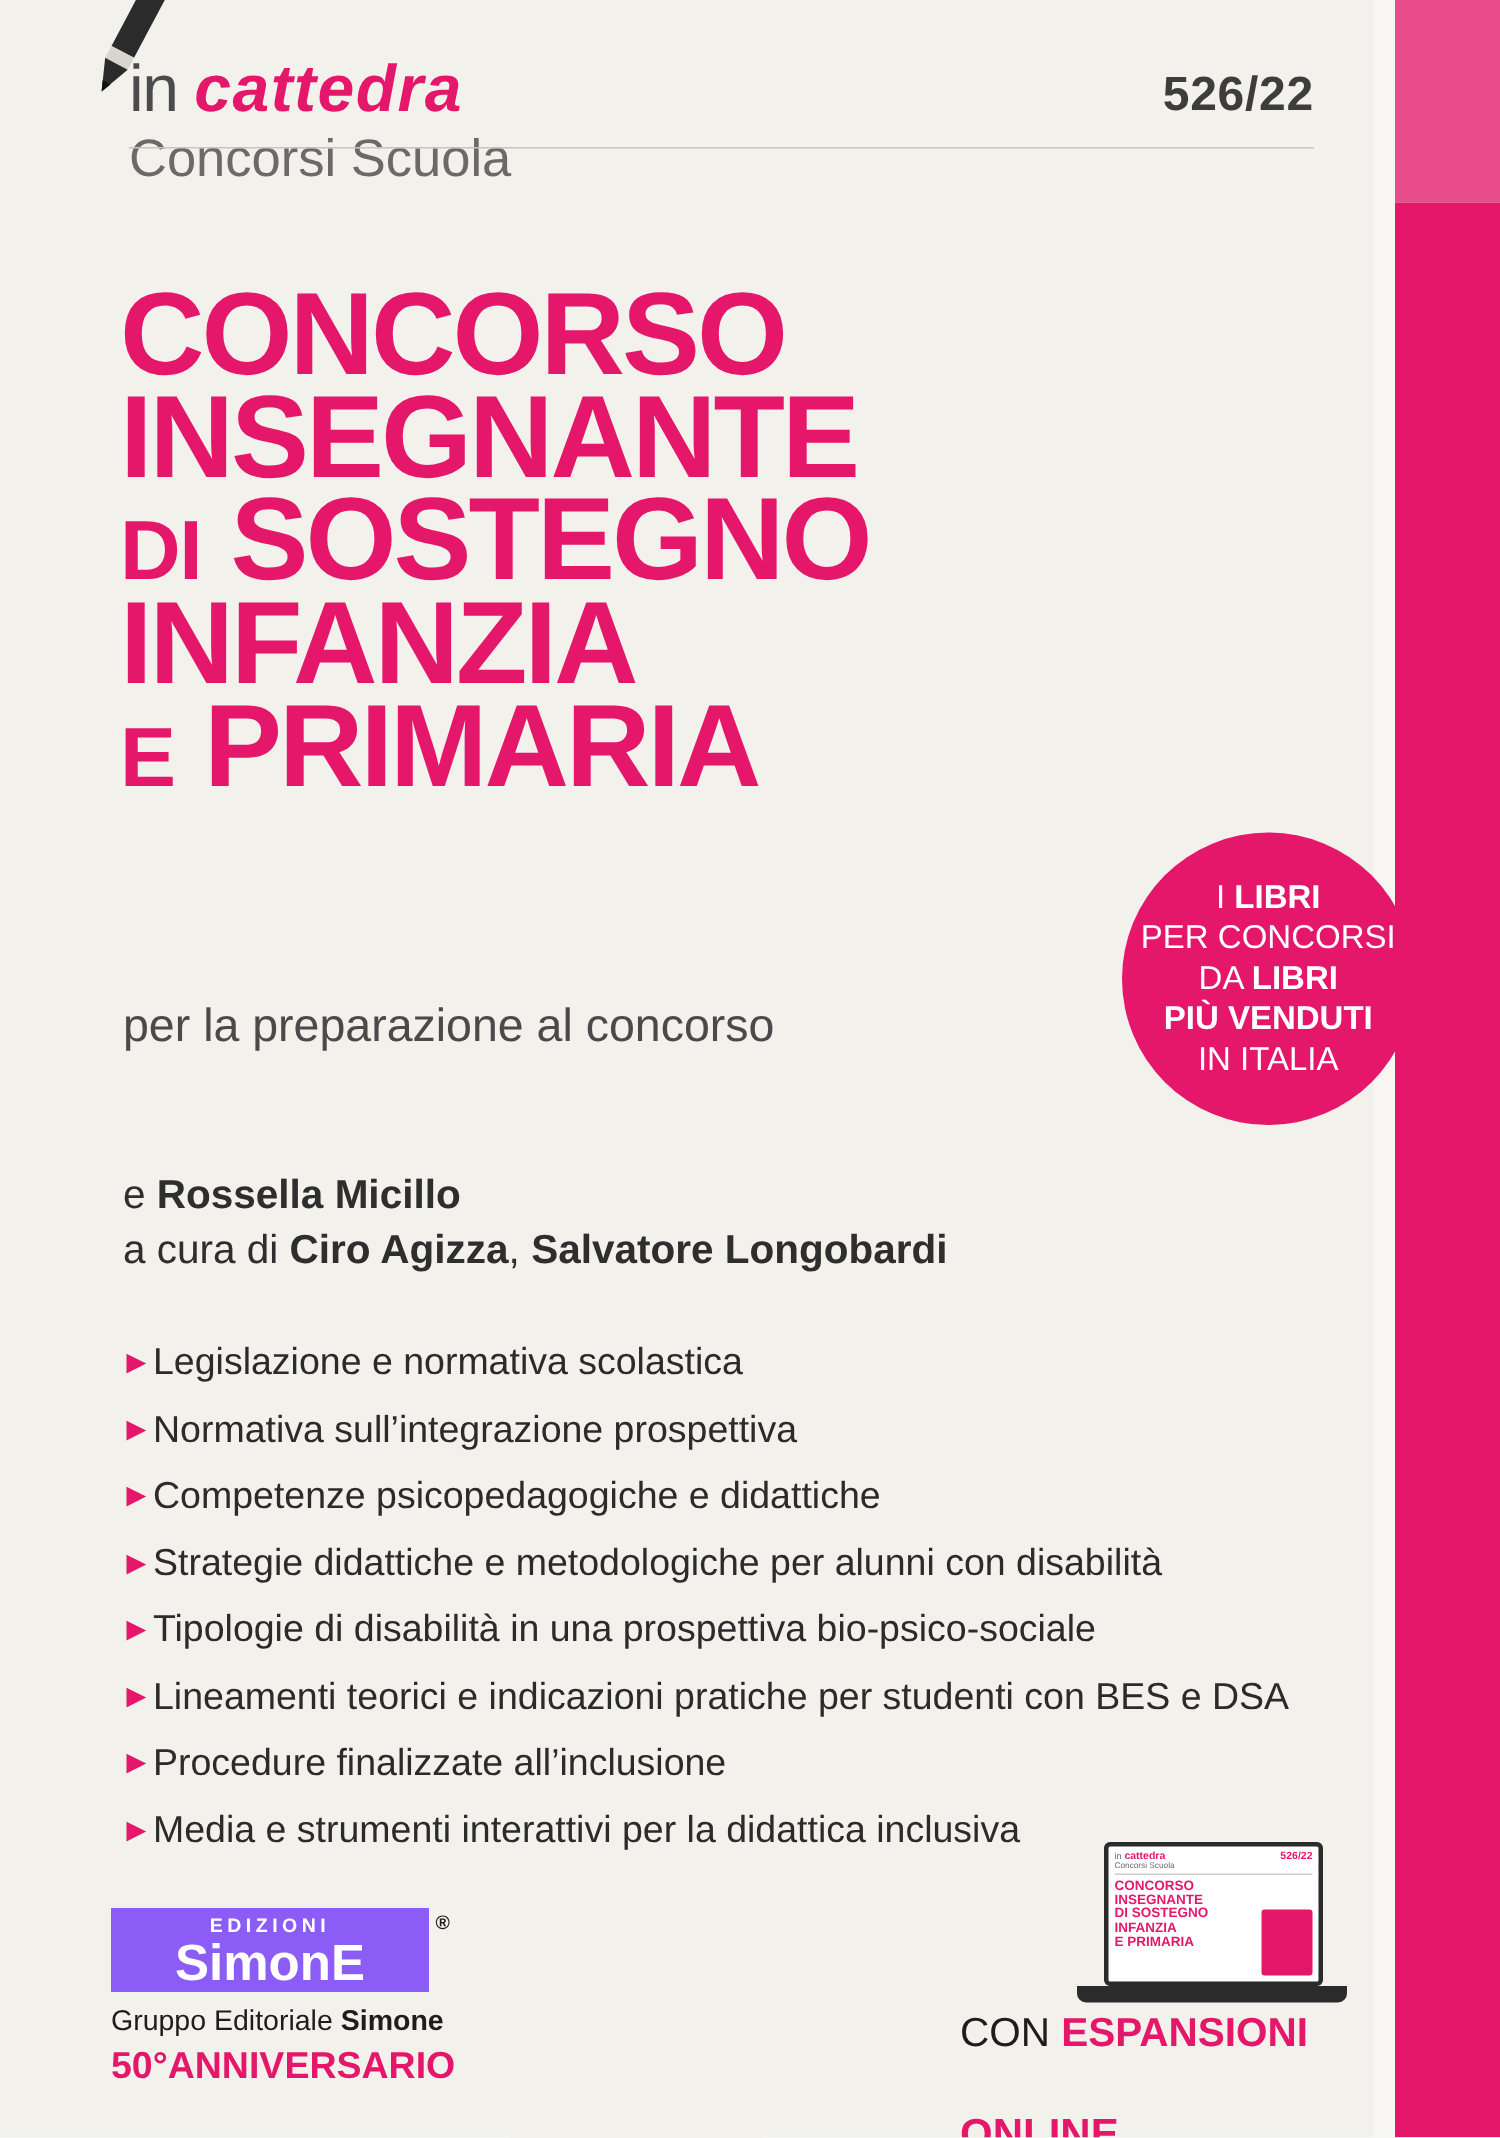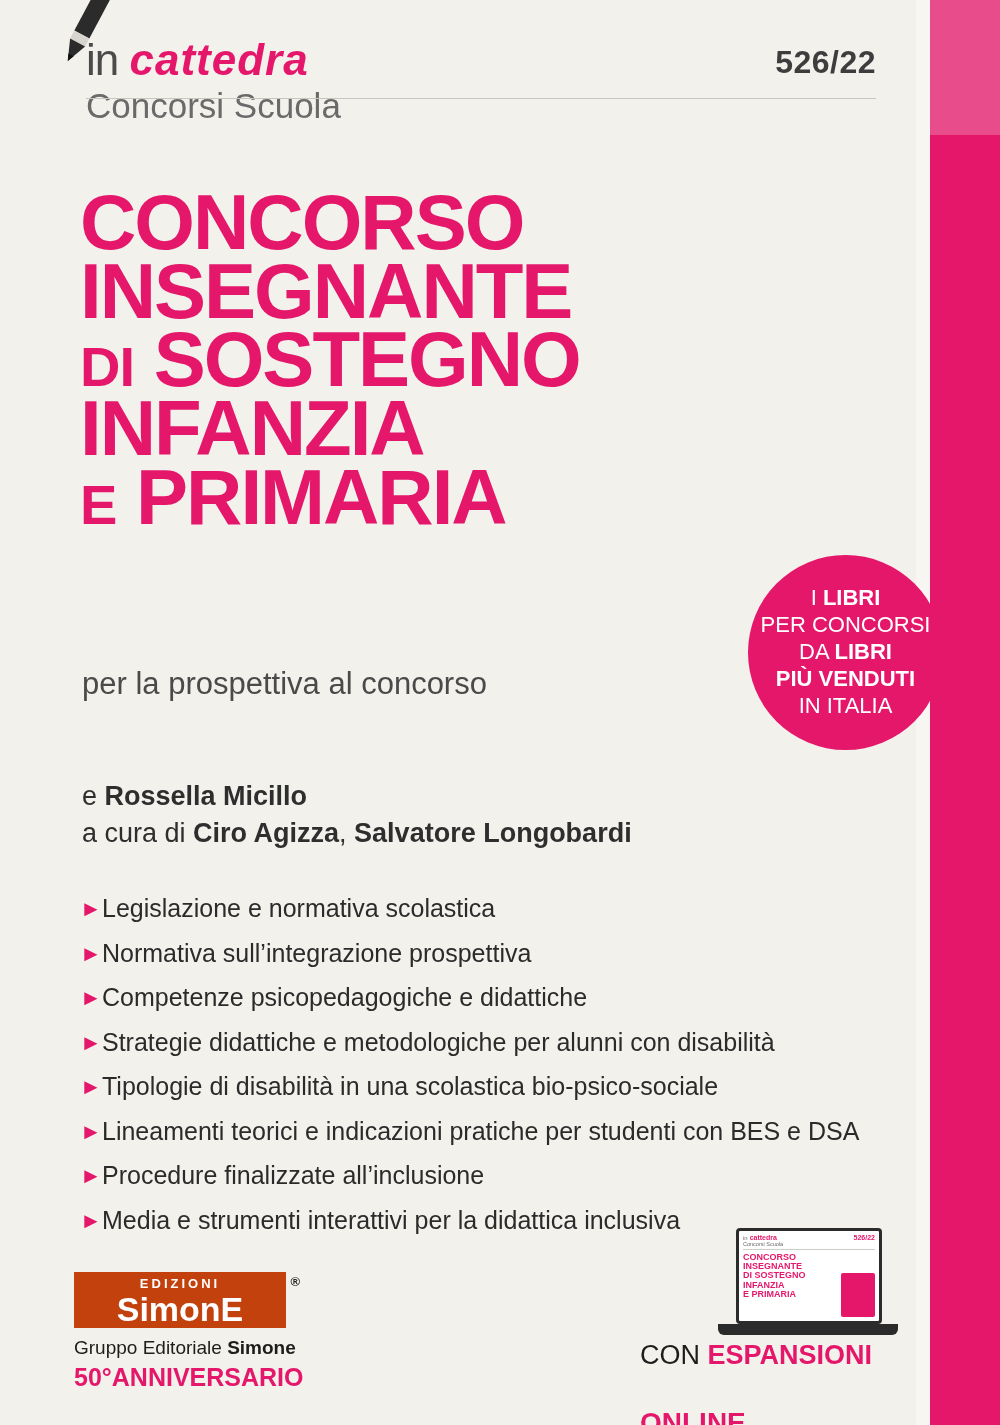--- a/index.html
+++ b/index.html
@@ -200,21 +200,21 @@
   
   .publisher {
     position: absolute;
     left: 74px;
     top: 1272px;
     width: 330px;
   }
   .logo-box {
     width: 212px;
     height: 56px;
-    background: #c2410c;
+    background: #8b5cf6;
     color: #ffffff;
     position: relative;
     display: flex;
     align-items: flex-end;
     justify-content: center;
     padding-bottom: 2px;
     box-sizing: border-box;
   }
   .logo-edizioni {
     position: absolute;
@@ -350,21 +350,21 @@
 
   <div class="title">
     <span class="l1">CONCORSO</span>
     <span class="l2">INSEGNANTE</span>
     <span class="l3"><span class="small-word">DI</span> <span>SOSTEGNO</span></span>
     <span class="l4">INFANZIA</span>
     <span class="l5"><span class="small-word">E</span> <span>PRIMARIA</span></span>
   </div>
 
   <div class="subtitle">
-    <div class="sub2">per la prospettiva al concorso</div>
+    <div class="sub2">per la preparazione al concorso</div>
   </div>
 
   <div class="badge">
     <div class="b-row"><span class="light">I</span> <b>LIBRI</b></div>
     <div class="b-row light">PER CONCORSI</div>
     <div class="b-row"><span class="light">DA</span> <b>LIBRI</b></div>
     <div class="b-row"><b>PIÙ VENDUTI</b></div>
     <div class="b-row light">IN ITALIA</div>
   </div>
 
@@ -385,21 +385,21 @@
     <div class="bullet">
         <span class="tri">►</span>
         <span class="txt">Competenze psicopedagogiche e didattiche</span>
       </div>
     <div class="bullet">
         <span class="tri">►</span>
         <span class="txt">Strategie didattiche e metodologiche per alunni con disabilità</span>
       </div>
     <div class="bullet">
         <span class="tri">►</span>
-        <span class="txt">Tipologie di disabilità in una scolastica bio-psico-sociale</span>
+        <span class="txt">Tipologie di disabilità in una prospettiva bio-psico-sociale</span>
       </div>
     <div class="bullet">
         <span class="tri">►</span>
         <span class="txt">Lineamenti teorici e indicazioni pratiche per studenti con BES e DSA</span>
       </div>
     <div class="bullet">
         <span class="tri">►</span>
         <span class="txt">Procedure finalizzate all’inclusione</span>
       </div>
     <div class="bullet">

